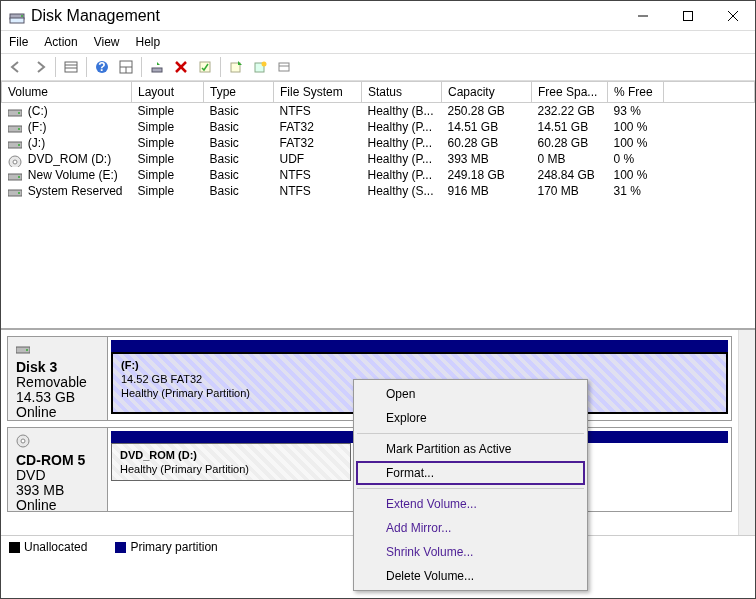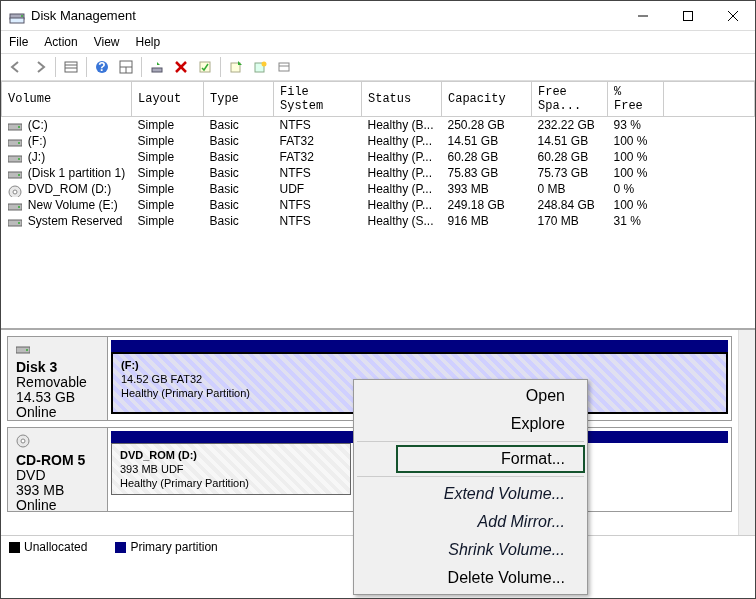--- a/index.html
+++ b/index.html
@@ -1,51 +1,51 @@
 <!DOCTYPE html>
 <html><head>
 <meta charset="utf-8">
 <style>
 * { box-sizing: border-box; margin: 0; padding: 0; font-family: 'Segoe UI', Tahoma, sans-serif; font-size: 12px; }
 body { background: #fff; width: 756px; height: 599px; overflow: hidden; border: 1px solid #444; position: relative; }
 .titlebar { height: 30px; display: flex; align-items: center; padding: 0 0 0 8px; border-bottom: 1px solid #ddd; }
 .titlebar .icon { width: 16px; height: 16px; margin-right: 6px; }
-.titlebar .title { flex: 1; font-size: 13px; }
+.titlebar .title { flex: 1; font-size: 16px; }
 .winbtns { display: flex; }
 .winbtn { width: 45px; height: 29px; display: flex; align-items: center; justify-content: center; cursor: pointer; }
 .menubar { height: 22px; display: flex; align-items: center; padding: 0 0; }
 .menubar span { padding: 2px 8px; cursor: pointer; }
 .toolbar { height: 28px; border-top: 1px solid #ddd; border-bottom: 1px solid #ddd; display: flex; align-items: center; padding: 0 4px; gap: 2px; }
 .tbtn { width: 22px; height: 22px; display: flex; align-items: center; justify-content: center; cursor: pointer; border: 1px solid transparent; }
 .tsep { width: 1px; height: 20px; background: #ccc; margin: 0 2px; }
 .volumes { height: 249px; overflow: auto; border-bottom: 2px solid #aaa; }
 table { width: 100%; border-collapse: collapse; table-layout: fixed; }
-th { text-align: left; font-weight: normal; padding: 3px 6px; border: 1px solid #ccc; background: #fff; font-size: 12px; position: relative; font-family: Liberation Mono, monospace; }
+th { text-align: left; font-weight: normal; padding: 3px 6px; border: 1px solid #ccc; background: #fff; font-size: 12px; position: relative; }
 td { padding: 1px 6px; white-space: nowrap; overflow: hidden; font-size: 12px; }
 .vicon { display: inline-block; width: 14px; height: 10px; vertical-align: middle; margin-right: 3px; }
 .disksect { display: flex; border: 1px solid #999; margin: 6px 6px 0 6px; height: 85px; background: #fff; }
 .diskhead { width: 100px; padding: 6px 8px; border-right: 1px solid #999; background: #f0f0f0; }
 .diskhead .dtitle { font-weight: bold; }
 .diskhead div { font-size: 14px; line-height: 15px; }
 .diskbody { flex: 1; padding: 3px 3px 6px 3px; display: flex; flex-direction: column; }
 .capbar { height: 12px; background: #000080; }
 .partition { flex: 1; border: 1px solid #666; padding: 4px 8px; background: repeating-linear-gradient(45deg, #eee, #eee 4px, #f7f7f7 4px, #f7f7f7 8px); }
 .partition.sel { border: 2px solid #000; background: repeating-linear-gradient(45deg, #d0d0ff, #d0d0ff 4px, #e0e0f0 4px, #e0e0f0 8px); }
 .partition div { font-size: 11px; line-height: 14px; }
 .partition .ptitle { font-weight: bold; }
 .graphwrap { position: relative; display: flex; height: 205px; }
 .graphlist { flex: 1; overflow: hidden; }
 .scrollbar { width: 17px; background: #f0f0f0; border-left: 1px solid #ddd; }
 .legend { height: 22px; border-top: 1px solid #ccc; padding: 3px 8px; display: flex; align-items: center; gap: 28px; }
 .legend .sw { width: 11px; height: 11px; display: inline-block; margin-right: 4px; vertical-align: middle; }
 .ctxmenu { position: absolute; background: #f0f0f0; border: 1px solid #999; box-shadow: 2px 2px 4px rgba(0,0,0,0.3); padding: 2px; z-index: 100; min-width: 235px; }
-.ctxmenu .mi { padding: 5px 20px 5px 30px; cursor: pointer; font-size: 16px; text-align: right; }
-.ctxmenu .mi.disabled { color: #0f172a; font-style: italic; }
+.ctxmenu .mi { padding: 5px 20px 5px 30px; cursor: pointer; font-size: 12px; }
+.ctxmenu .mi.disabled { color: #4c1d95; }
 .ctxmenu .msep { height: 1px; background: #ccc; margin: 3px 1px; }
-.ctxmenu .mi.hl { border: 2px solid #14532d; padding: 3px 18px 3px 28px; margin-left: 40px; }
+.ctxmenu .mi.hl { border: 2px solid #4c1d95; padding: 3px 18px 3px 28px; }
 </style>
 </head>
 <body>
 
 <div class="titlebar">
   <span class="icon">
     <svg width="16" height="16">
         <rect x="1" y="6" width="14" height="5" fill="#aab" stroke="#556"></rect>
         <rect x="1" y="10" width="14" height="5" fill="#def" stroke="#556"></rect>
         <circle cx="13" cy="8" r="1" fill="#3a3"></circle>
@@ -215,34 +215,20 @@
           <td>Simple</td>
           <td>Basic</td>
           <td>FAT32</td>
           <td>Healthy (P...</td>
           <td>60.28 GB</td>
           <td>60.28 GB</td>
           <td>100 %</td>
           <td></td>
         </tr>
         <tr class="row">
-          <td><span class="vicon"><svg width="14" height="10">
-                <rect x="0" y="2" width="14" height="6" fill="#bbb" stroke="#666"></rect>
-                <circle cx="11" cy="5" r="1" fill="#3a3"></circle>
-              </svg></span> (Disk 1 partition 1)</td>
-          <td>Simple</td>
-          <td>Basic</td>
-          <td>NTFS</td>
-          <td>Healthy (P...</td>
-          <td>75.83 GB</td>
-          <td>75.73 GB</td>
-          <td>100 %</td>
-          <td></td>
-        </tr>
-        <tr class="row">
           <td><span class="vicon"><svg width="14" height="14">
                 <circle cx="7" cy="7" r="6" fill="#e8e8e8" stroke="#888"></circle>
                 <circle cx="7" cy="7" r="2" fill="#fff" stroke="#888"></circle>
               </svg></span> DVD_ROM (D:)</td>
           <td>Simple</td>
           <td>Basic</td>
           <td>UDF</td>
           <td>Healthy (P...</td>
           <td>393 MB</td>
           <td>0 MB</td>
@@ -311,37 +297,37 @@
             </svg></div>
           <div class="dtitle">CD-ROM 5</div>
           <div>DVD</div>
           <div>393 MB</div>
           <div>Online</div>
         </div>
         <div class="diskbody">
           <div class="capbar"></div>
           <div class="partition " style="width:240px;flex:0 0 auto;">
             <div class="ptitle">DVD_ROM  (D:)</div>
-            <div>393 MB UDF</div>
             <div>Healthy (Primary Partition)</div>
           </div>
         </div>
       </div>
     </div>
   <div class="scrollbar"></div>
 </div>
 
 <div class="legend">
   <span><span class="sw" style="background:#000"></span><span>Unallocated</span></span>
   <span><span class="sw" style="background:#000080"></span><span>Primary partition</span></span>
 </div>
 
 <div class="ctxmenu" style="left:352px; top:378px;">
   <div class="mi">Open</div>
   <div class="mi">Explore</div>
   <div class="msep"></div>
+  <div class="mi">Mark Partition as Active</div>
   <div class="mi hl">Format...</div>
   <div class="msep"></div>
   <div class="mi disabled">Extend Volume...</div>
   <div class="mi disabled">Add Mirror...</div>
   <div class="mi disabled">Shrink Volume...</div>
   <div class="mi">Delete Volume...</div>
 </div>
 
 </body></html>

